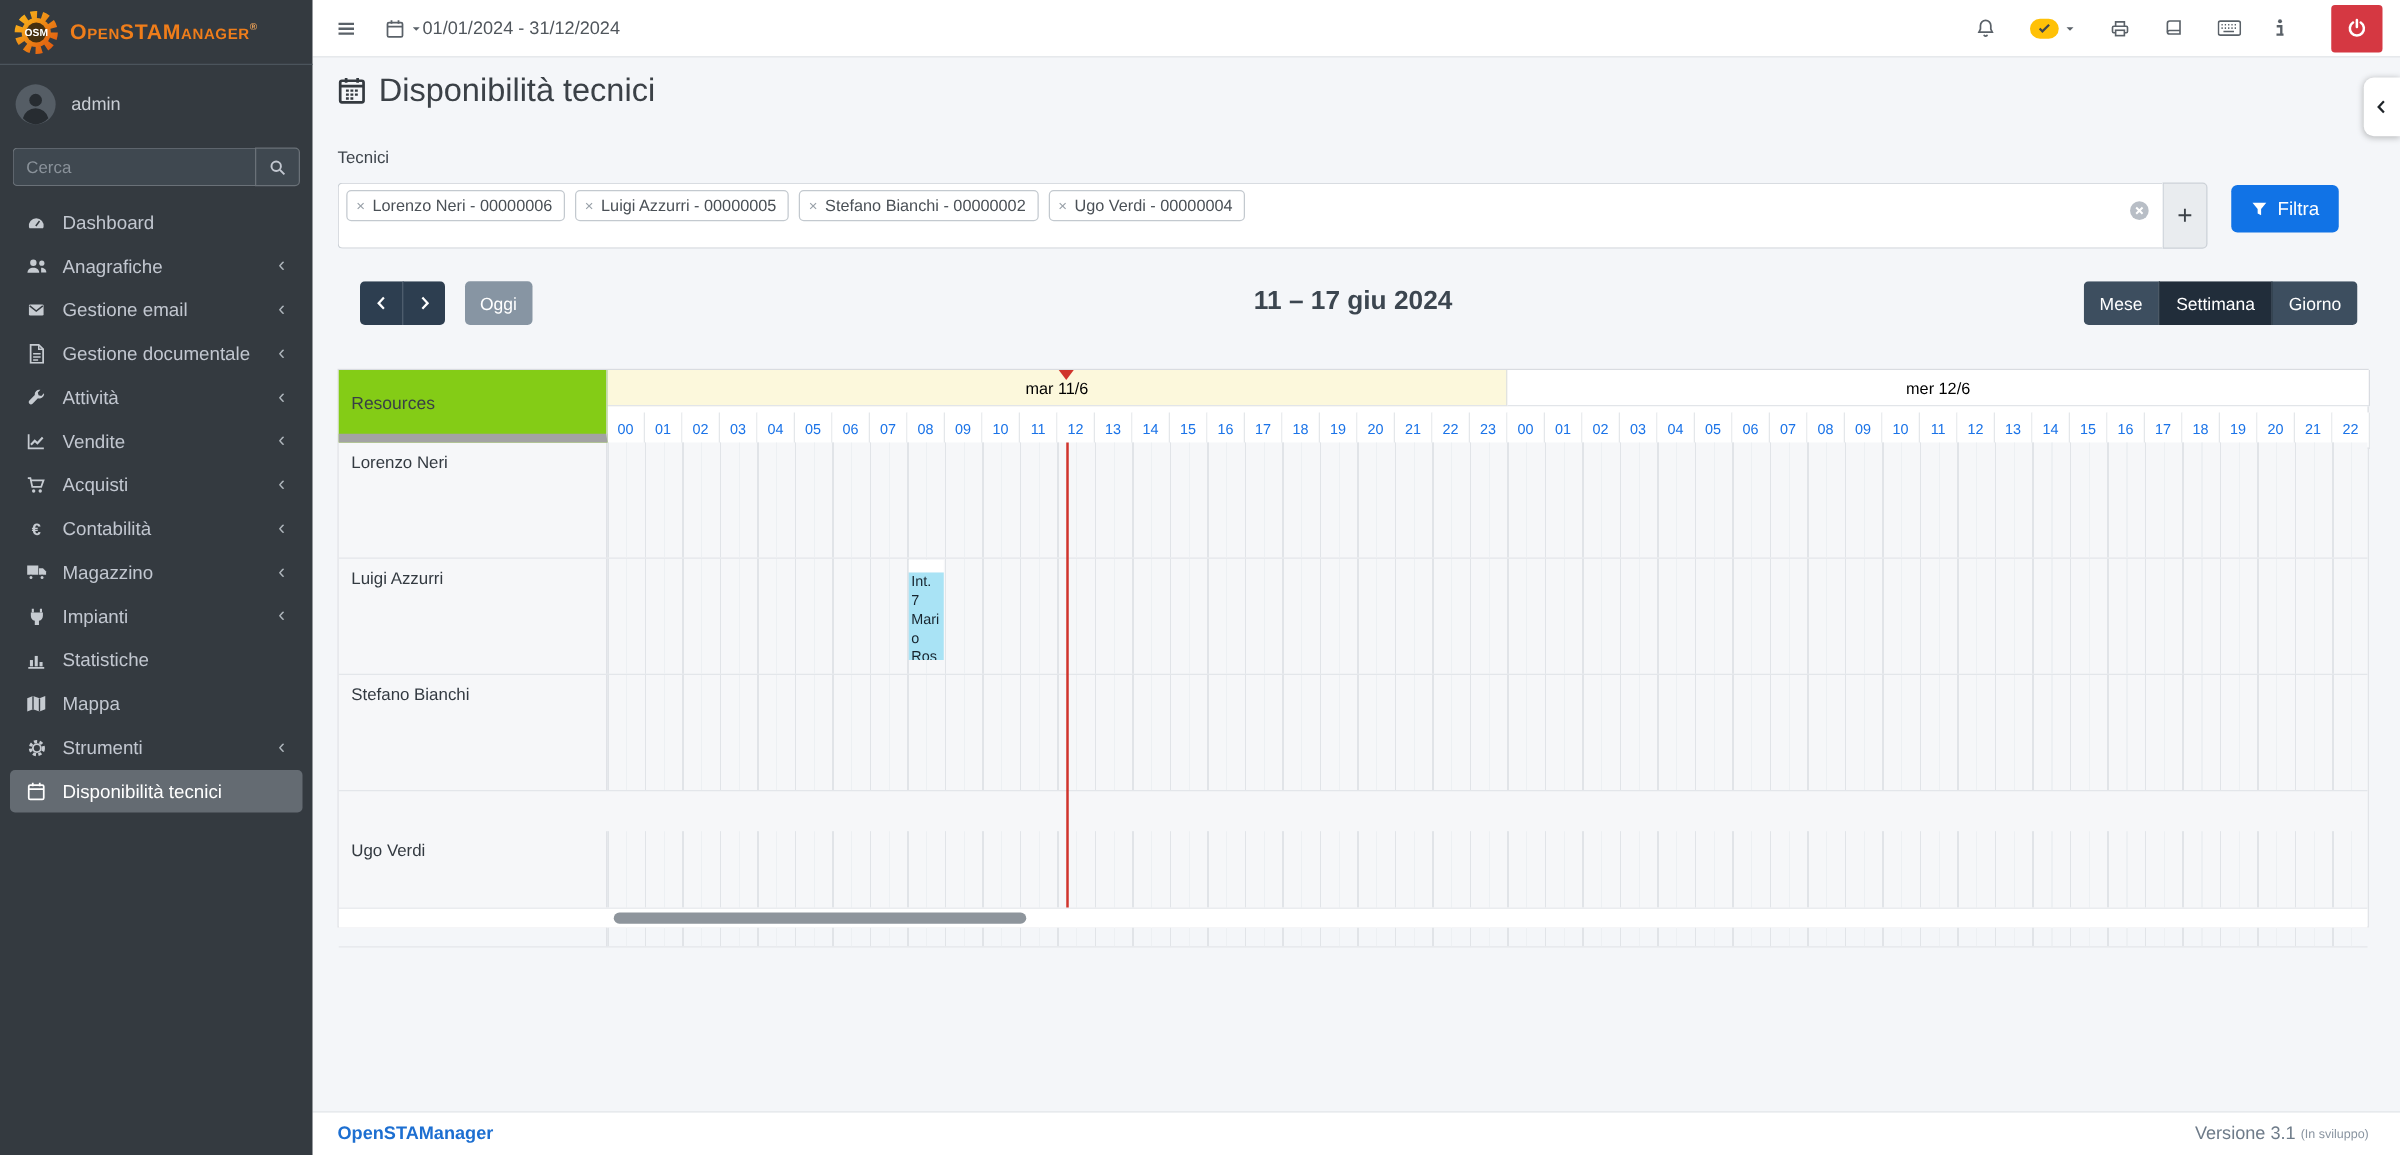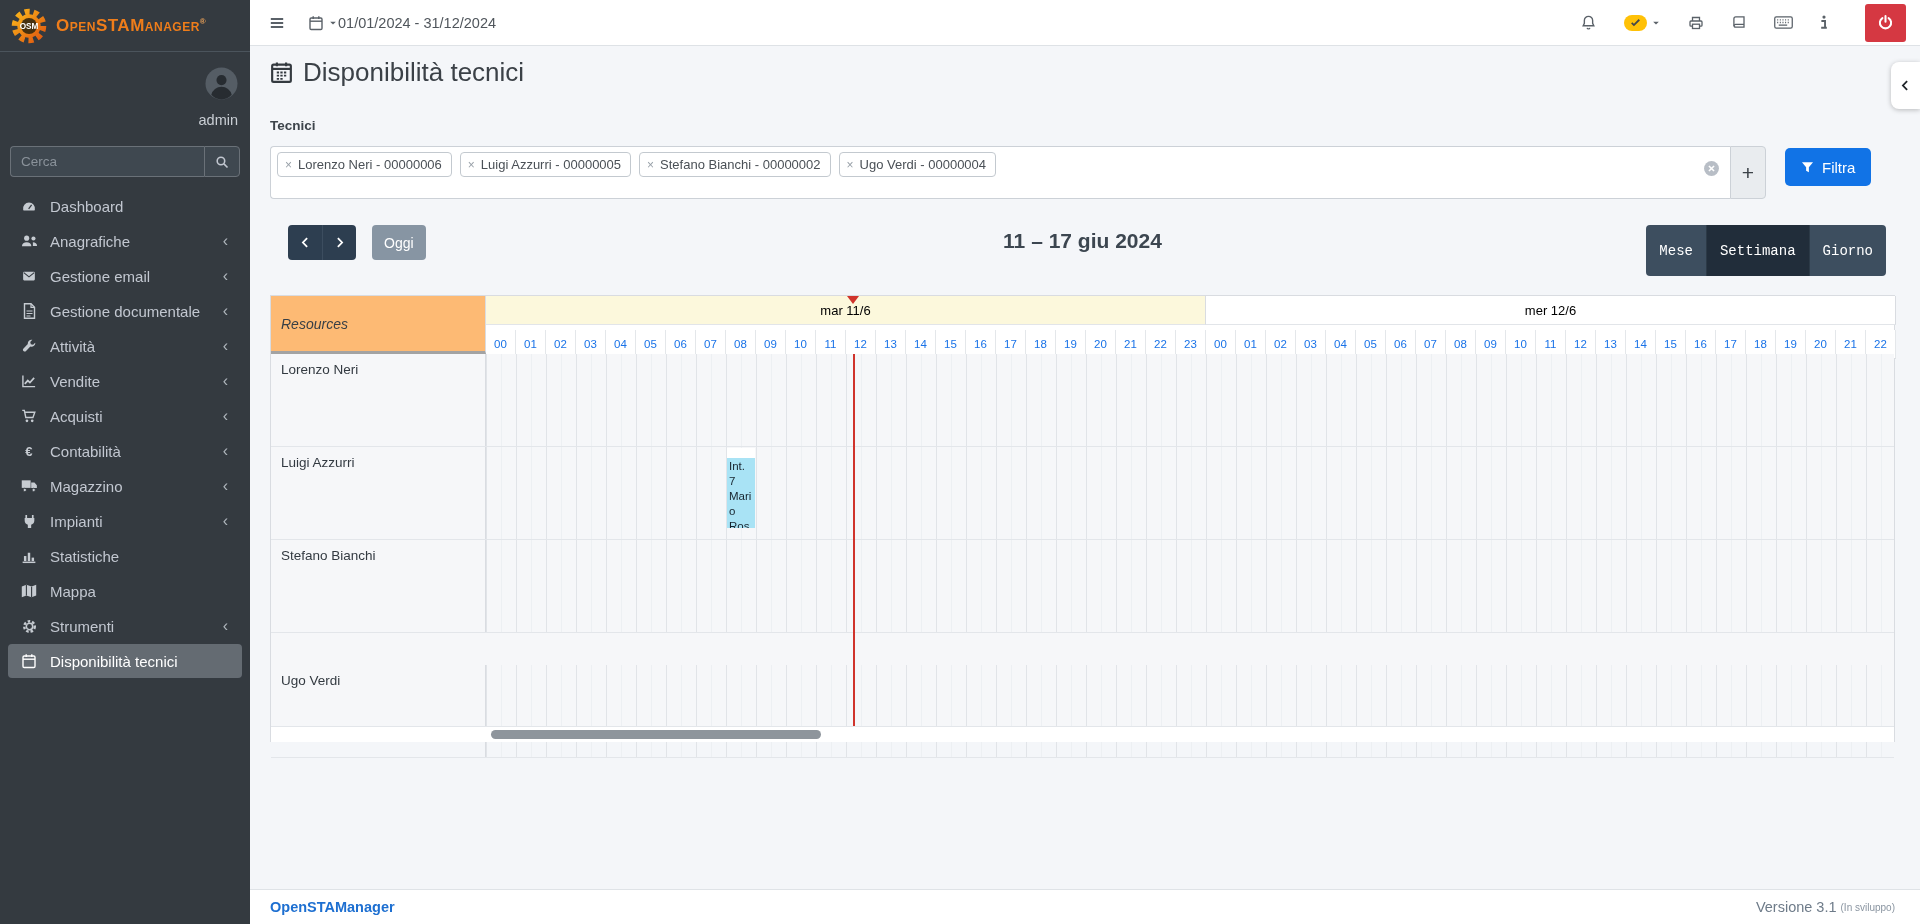--- a/index.html
+++ b/index.html
@@ -6,21 +6,21 @@
   html,body { width:1920px; height:924px; }
   body { font-family:"Liberation Sans", sans-serif; background:#f4f6f9; overflow:hidden; }
   [data-interactable="true"] { cursor:pointer; }
   .app { position:relative; width:1920px; height:924px; overflow:hidden; background:#f4f6f9; }
 
   
   .sidebar { position:absolute; left:0; top:0; width:250px; height:924px; background:#343a40; color:#c2c7d0; z-index:10; }
   .brand { height:52px; display:flex; align-items:center; gap:8px; padding:0 10px; border-bottom:1px solid #4b545c; }
   .brand-text { font-size:17px; font-weight:700; color:#ef7d1a; font-variant:small-caps; letter-spacing:.5px; white-space:nowrap; }
   .brand-text sup { font-size:8px; color:#f2a558; }
-  .user-panel { display:flex; align-items:flex-end; gap:12px; padding:15px 12px 10px;flex-direction:column; }
+  .user-panel { display:flex; align-items:center; gap:12px; padding:15px 12px 10px; }
   .user-name { font-size:14.5px; color:#c9ced4; }
   .search-row { display:flex; margin:8px 10px 12px; height:31px; }
   .search-row input { flex:1; background:#3f4850; border:1px solid #6a7178; border-right:none; border-radius:4px 0 0 4px; color:#c2c7d0; padding:0 10px; font-size:13.5px; font-family:"Liberation Sans",sans-serif; outline:none; min-width:0; }
   .search-row input::placeholder { color:#8a929a; }
   .search-btn { width:36px; background:#3f4850; border:1px solid #6a7178; border-radius:0 4px 4px 0; color:#c2c7d0; display:flex; align-items:center; justify-content:center; }
   .nav-item { height:34px; display:flex; align-items:center; padding:0 10px 0 8px; font-size:15px; margin:1px 8px 0; border-radius:4px; color:#c2c7d0; }
   .nav-item .ic { width:26px; margin-right:8px; display:flex; justify-content:center; color:#c6cbd1; flex:none; }
   .nav-item .lbl { flex:1; white-space:nowrap; overflow:hidden; }
   .nav-item .arrow { font-size:16px; color:#aeb5bb; padding-right:4px; }
   .nav-item.active { background:#646b72; color:#fff; }
@@ -39,44 +39,44 @@
   .badge-pill { background:#ffc107; border-radius:8px; width:23px; height:16px; display:flex; align-items:center; justify-content:center; color:#41464c; }
   .power-btn { width:41px; height:38px; border-radius:3px; background:#d53842; color:#fff; display:flex; align-items:center; justify-content:center; margin-left:10px; border:none; }
 
   
   .page-head { position:absolute; top:57px; left:20px; display:flex; align-items:center; gap:10px; color:#3a4046; }
   .page-head .h-ic { color:#343a40; display:flex; }
   .page-title { font-size:26px; font-weight:500; color:#3b4147; }
   .collapse-btn { position:absolute; top:62px; right:0; width:29px; height:47px; background:#fff; border-radius:8px 0 0 8px; box-shadow:0 1px 5px rgba(0,0,0,.25); display:flex; align-items:center; justify-content:center; color:#1f2429; z-index:6; }
 
   
-  .filter-label { position:absolute; top:118px; left:20px; font-weight:bold; font-size:13.5px; color:#3d444b; }
+  .filter-label { position:absolute; top:118px; left:20px; font-weight:normal; font-size:13.5px; color:#3d444b; }
   .select-group { position:absolute; top:146px; left:20px; width:1496px; height:53px; display:flex; }
   .tag-area { flex:1; background:#fff; border:1px solid #ccd1d7; border-right:none; border-radius:4px 0 0 4px; padding:5px 34px 5px 6px; position:relative; display:flex; gap:8px; align-items:flex-start; overflow:hidden; }
   .tag { display:inline-flex; align-items:center; gap:6px; height:25px; padding:0 9px 0 7px; border:1px solid #c3c9cf; border-radius:4px; background:#fff; color:#4a5056; font-size:13px; white-space:nowrap; }
   .tag .x { color:#98a0a8; font-size:12px; }
   .clear-btn { position:absolute; right:10px; top:13px; display:flex; }
   .add-btn { width:36px; background:#e9ecef; border:1px solid #ccd1d7; border-radius:0 4px 4px 0; font-size:21px; color:#3c4248; display:flex; align-items:center; justify-content:center; }
   .filtra-btn { position:absolute; top:148px; left:1535px; height:38px; padding:0 16px; background:#1173e6; color:#fff; border:none; border-radius:5px; font-size:15px; font-family:"Liberation Sans",sans-serif; display:inline-flex; align-items:center; gap:8px; }
 
   
   .cal-toolbar { position:absolute; top:225px; left:20px; right:25px; height:36px; }
   .nav-group { position:absolute; left:18px; top:0; display:flex; border-radius:4px; overflow:hidden; }
   .nav-btn { width:34px; height:35px; background:#2d3e50; color:#fff; display:flex; align-items:center; justify-content:center; border:none; }
   .nav-btn + .nav-btn { border-left:1px solid #3c4d5f; }
   .today-btn { position:absolute; left:102px; top:0; height:35px; padding:0 12px; background:#8795a3; color:#fff; border:none; border-radius:4px; font-size:14px; font-family:"Liberation Sans",sans-serif; display:flex; align-items:center; }
   .cal-title { position:absolute; left:0; right:0; top:4px; text-align:center; font-size:21px; font-weight:600; color:#3c4650; }
   .view-group { position:absolute; right:9px; top:0; display:flex; border-radius:4px; overflow:hidden; }
-  .view-btn { height:51px; padding:0 13px; background:#3d4e5f; color:#fff; border:none; font-size:14px; font-family:Liberation Mono, monospace; }
+  .view-btn { height:35px; padding:0 13px; background:#3d4e5f; color:#fff; border:none; font-size:14px; font-family:Liberation Sans, sans-serif; }
   .view-btn + .view-btn { border-left:1px solid #2c3a47; }
   .view-btn.active { background:#212d3a; }
 
   
   .scheduler { position:absolute; top:295px; left:20px; width:1625px; height:447px; background:#fff; border:1px solid #d9dce1; }
-  .sch-res-head { position:absolute; left:0; top:0; width:215px; height:58px; border-right:1px solid #d9dce1; border-bottom:3px solid #a3a3a3; display:flex; align-items:center; padding-left:10px; font-size:14px; color:#383f46; background:#fdba74; z-index:2;font-style:italic; }
+  .sch-res-head { position:absolute; left:0; top:0; width:215px; height:58px; border-right:1px solid #d9dce1; border-bottom:7px solid #a3a3a3; display:flex; align-items:center; padding-left:10px; font-size:14px; color:#383f46; background:#84cc16; z-index:2; }
   .sch-day { position:absolute; top:0; height:29px; line-height:29px; text-align:center; font-size:13px; color:#000000; border-bottom:1px solid #e2e5e9; border-right:1px solid #d9dce1; background:#fff; }
   .sch-day.today { background:#fcf8dc; }
   .sch-hour { position:absolute; top:34px; height:29px; width:30px; line-height:29px; text-align:center; font-size:11.5px; color:#1a73e8; border-right:1px solid #e4e7ea; border-bottom:1px solid #d9dce1; background:#fff; }
   .sch-body { position:absolute; top:58px; left:0; width:1623px; height:372px; background:#f6f7f9; }
   .sch-row { position:absolute; left:0; width:1623px; height:93px; border-bottom:1px solid #e3e6ea; }
   .sch-res-cell { position:absolute; left:0; top:0; width:215px; height:100%; border-right:1px solid #d9dce1; padding:8px 10px; font-size:13.5px; color:#333a41; }
   .sch-tl { position:absolute; left:215px; top:0; width:1410px; height:100%;
     background-image:
       repeating-linear-gradient(90deg,#e1e4e8 0,#e1e4e8 1px,transparent 1px,transparent 30px),
       repeating-linear-gradient(90deg,#edf0f3 0,#edf0f3 1px,transparent 1px,transparent 15px); }

